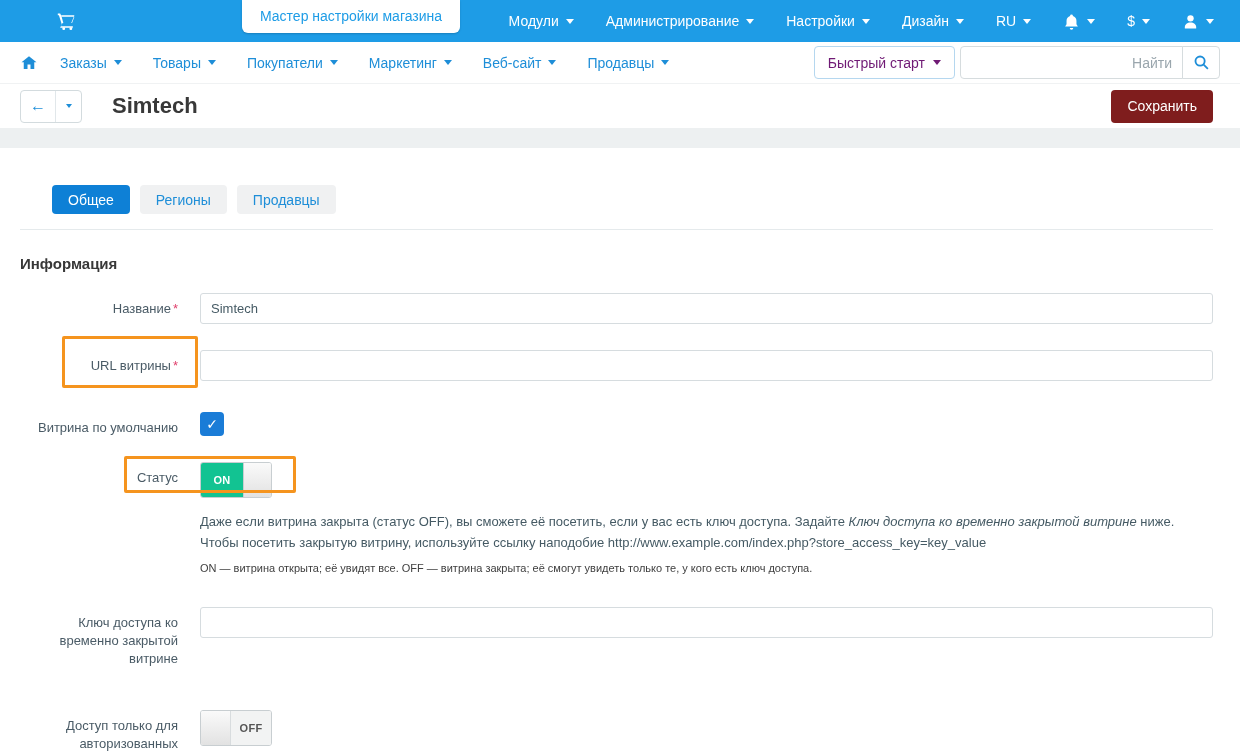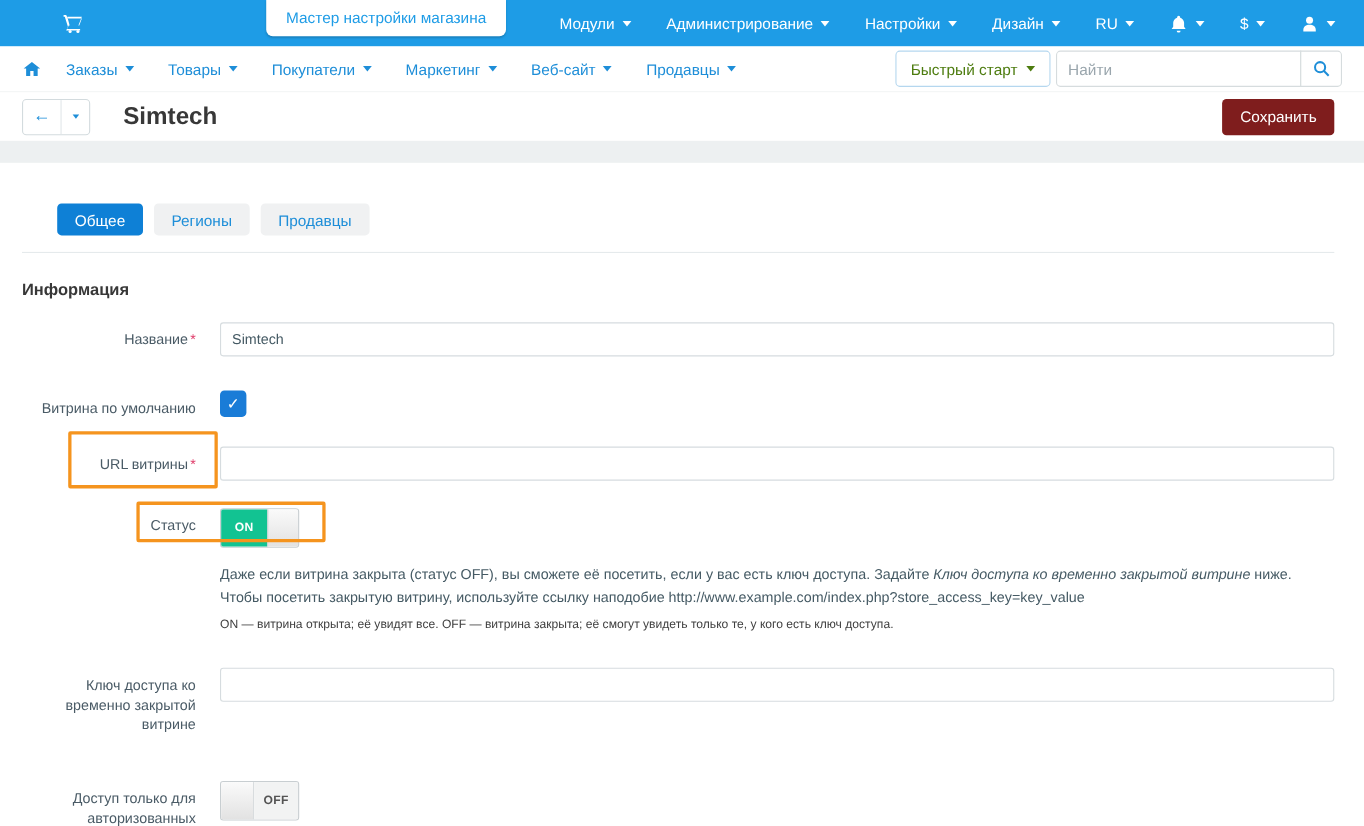--- a/index.html
+++ b/index.html
@@ -59,29 +59,30 @@
     align-items: center;
     padding: 13px 20px;
     border-bottom: 1px solid #f0f2f3;
   }
   .nav-items { display:flex; align-items:center; gap:31px; margin-left:22px; font-size:14px; color:#1e8ed8; }
   .nav-item { display:flex; align-items:center; gap:7px; cursor:pointer; white-space:nowrap; }
   .nav-right { margin-left:auto; display:flex; align-items:center; gap:5px; }
   .quick-btn {
     height:33px; display:flex; align-items:center; gap:8px;
     border:1px solid #b5d7ef; border-radius:4px;
-    background:#fff; color:#4d7c0f; padding:0 13px;
+    background:#fff; color:#701a75; padding:0 13px;
     font-size:14px; font-family:inherit; cursor:pointer;
   }
   .search-group { display:flex; }
   .search-input {
     width:223px; height:33px;
     border:1px solid #d6dcde; border-radius:4px 0 0 4px;
     padding:0 10px; font-size:14px; font-family:inherit; color:#4a5b66;
     outline:none;
+    text-align:right;
   }
   .search-input::placeholder { color:#9aa6ad; }
   .search-btn {
     width:38px; height:33px; margin-left:-1px;
     border:1px solid #d6dcde; border-radius:0 4px 4px 0;
     background:#fff; cursor:pointer;
     display:flex; align-items:center; justify-content:center;
   }
   
   .header-bar {
@@ -304,38 +305,38 @@
 
   <div class="form-row row-name">
     <div class="label-col">
       <span>Название</span><span class="req">*</span>
     </div>
     <div class="control-col">
       <input class="text-input" type="text" value="Simtech" style="">
     </div>
   </div>
 
+  <div class="form-row row-url">
+    <div class="highlight-box hl-url"></div>
+    <div class="label-col">
+      <span>URL витрины</span><span class="req">*</span>
+    </div>
+    <div class="control-col">
+      <input class="text-input" type="text" value="" style="">
+    </div>
+  </div>
+
   <div class="form-row row-default">
     <div class="label-col">
       <span>Витрина по умолчанию</span>
     </div>
     <div class="control-col">
       <span class="checkbox">
         <span>✓</span>
       </span>
-    </div>
-  </div>
-
-  <div class="form-row row-url">
-    <div class="highlight-box hl-url"></div>
-    <div class="label-col">
-      <span>URL витрины</span><span class="req">*</span>
-    </div>
-    <div class="control-col">
-      <input class="text-input" type="text" value="" style="">
     </div>
   </div>
 
   <div class="form-row row-status">
     <div class="highlight-box hl-status"></div>
     <div class="label-col">
       <span>Статус</span>
     </div>
     <div class="control-col">
       <span class="toggle on">

